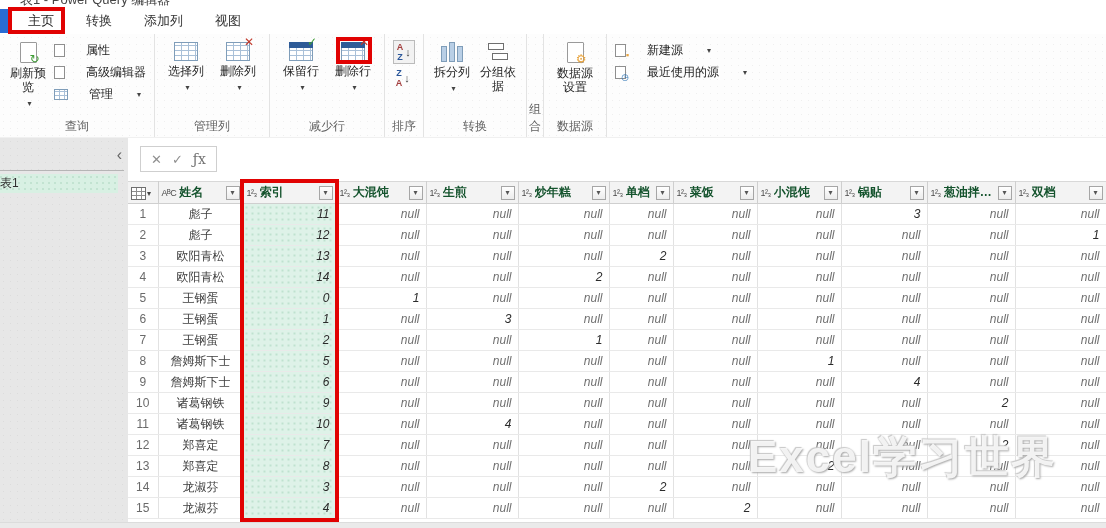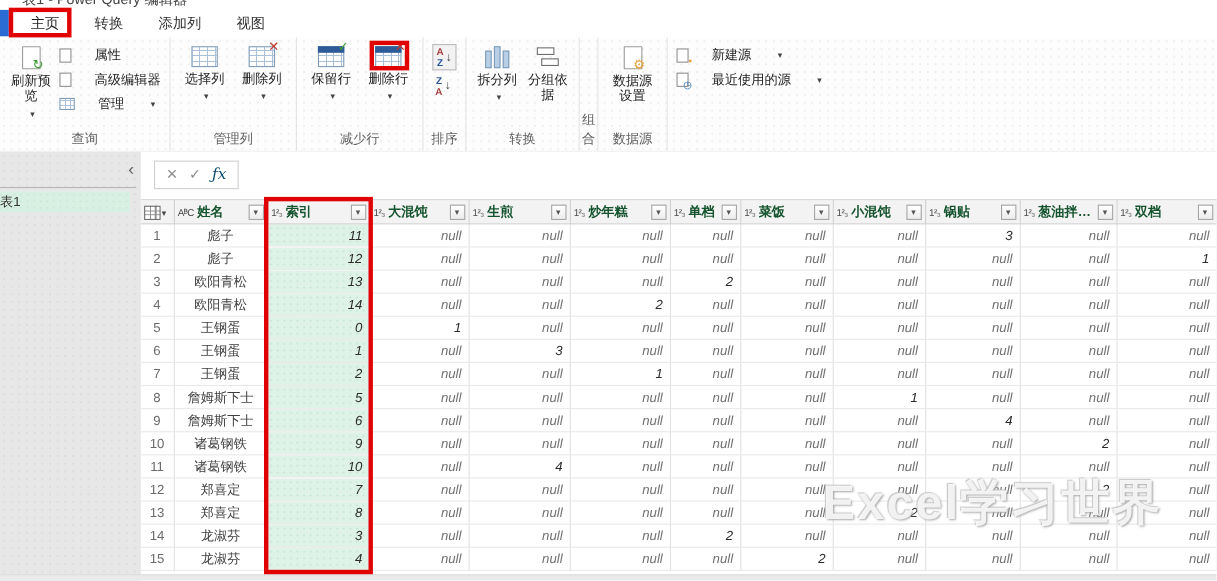--- a/index.html
+++ b/index.html
@@ -86,21 +86,21 @@
   .qpane .divider { position:absolute; left:0; right:4px; top:32px; border-top:1px solid #b5b5b5; }
   .qitem { position:absolute; left:-2px; top:36px; width:120px; height:19px; line-height:19px;
     background:#d8f0e3; background-image:radial-gradient(#c2e3d1 0.8px, transparent 0.9px);
     background-size:6px 6px; padding-left:2px; color:#2f2f2f; }
 
   .rightcol { flex:1; display:flex; flex-direction:column; }
   .frow { display:flex; gap:6px; margin:8px 6px 0 12px; height:28px; }
   .ftools { display:flex; align-items:center; gap:10px; border:1px solid #cfcfcf; background:#fff;
     padding:0 10px; height:26px; }
   .ftools .fi { color:#8f8f8f; font-size:13px; }
-  .ftools .fx { font-family:"DejaVu Serif",serif; font-style:italic; color:#0c4a6e; font-size:14px; }
+  .ftools .fx { font-family:"DejaVu Serif",serif; color:#737373; font-size:14px; }
   .finput { flex:1; border:1px solid #c8c8c8; background:#fff; height:26px; display:flex; align-items:center;
     padding:0 8px; font-family:"DejaVu Sans Mono","Liberation Mono",monospace; font-size:12px; color:#222;
     white-space:nowrap; overflow:hidden; }
 
   
   .gridwrap { margin-top:7px; }
   table.pq { border-collapse:collapse; table-layout:fixed; width:978px; background:#fff; }
   table.pq th { height:22px; background:#f3f3f3; border-right:1px solid #cfcfcf; border-bottom:1px solid #cfcfcf;
     border-top:1px solid #d8d8d8; font-weight:bold; font-size:12px; text-align:left; padding:0 3px;
     white-space:nowrap; overflow:hidden; }

